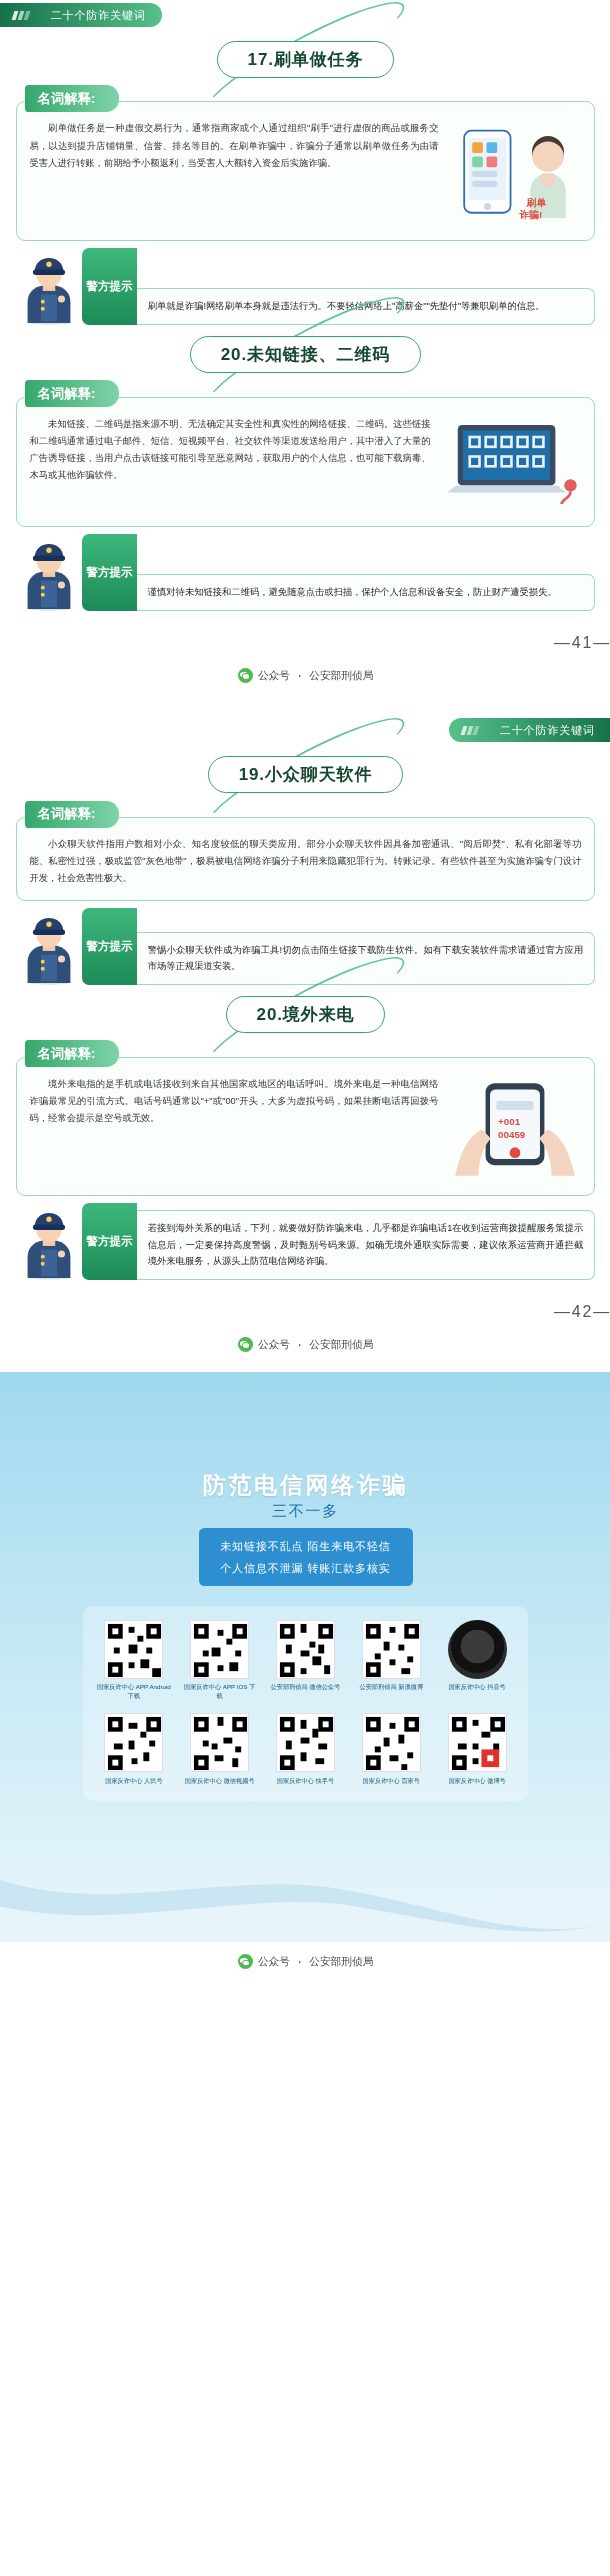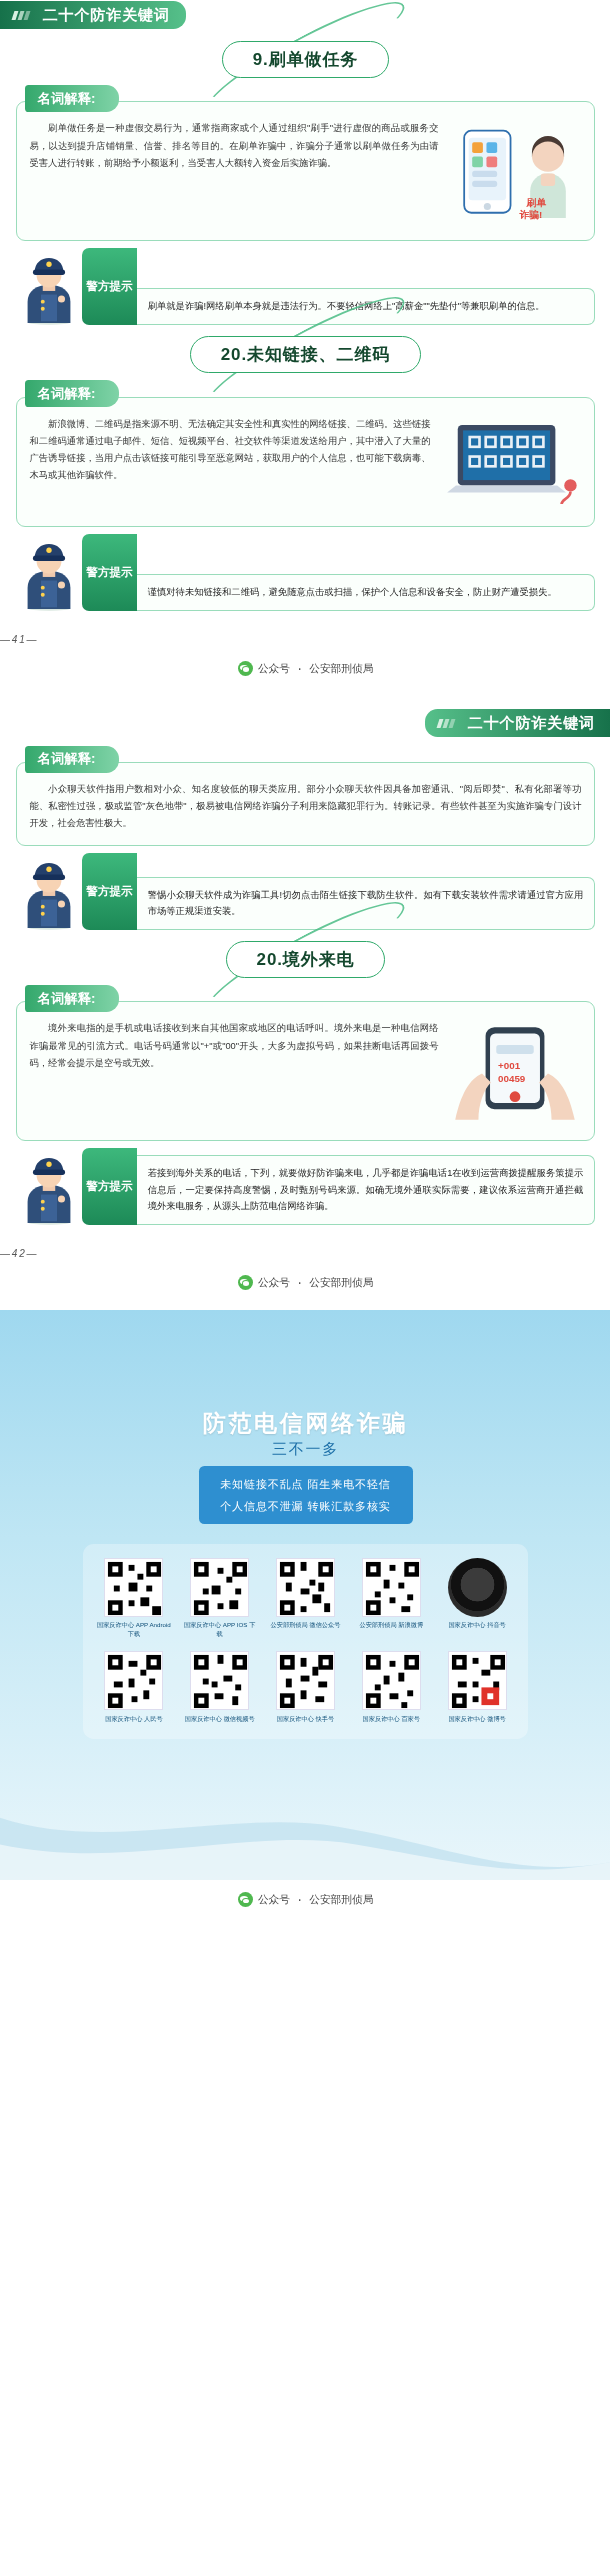--- a/index.html
+++ b/index.html
@@ -22,28 +22,27 @@
     position: relative;
     height: 30px;
     display: flex;
     align-items: center;
   }
   .ribbon.left { justify-content: flex-start; }
   .ribbon.right { justify-content: flex-end; }
   .ribbon-bar {
     display: flex;
     align-items: center;
-    gap: 14px;
+    gap: 22px;
     background: linear-gradient(90deg,#1a7a4a,#3cb878);
     color: #fff;
-    font-size: 15px;
+    font-size: 11px;
     letter-spacing: 0.9px;
     padding: 4.5px 16px 4.5px 12.5px;
     position: relative;
-    font-weight: bold;
   }
   .ribbon.left .ribbon-bar {
     border-radius: 0 12.5px 12.5px 0;
     background: linear-gradient(90deg,#16714a,#56c08a);
   }
   .ribbon.right .ribbon-bar {
     border-radius: 12.5px 0 0 12.5px;
     background: linear-gradient(270deg,#16714a,#56c08a);
   }
   .ribbon-dots { display: flex; gap: 2.7px; }
@@ -161,26 +160,25 @@
     font-size: 9.3px;
     line-height: 1.8;
     padding: 9px 10.7px;
     text-align: justify;
     display: flex;
     align-items: center;
   }
 
   
   .pg-num {
-    text-align: left;
-    font-size: 10px;
+    text-align: right;
+    font-size: 16px;
     color: #555;
     margin: 23px 0 9px 0;
     letter-spacing: 1.8px;
-    font-style: italic;
   }
   .wechat-bar {
     display: flex;
     align-items: center;
     justify-content: center;
     gap: 5.3px;
     padding: 7.1px 0 10.7px 0;
     font-size: 10.7px;
     color: #444;
     font-family: Liberation Mono, monospace;
@@ -287,21 +285,21 @@
           <i></i>
           <i></i>
           <i></i>
         </span>
       <span>二十个防诈关键词</span>
     </div>
   </div>
 
   <div class="title-wrap">
     <div class="title-arc"></div>
-    <div class="title-pill">9.刷单做任务</div>
+    <div class="title-pill">17.刷单做任务</div>
   </div>
 
   <div class="card">
     <div class="card-head">名词解释:</div>
     <div class="card-body">
       <div class="card-text">刷单做任务是一种虚假交易行为，通常指商家或个人通过组织"刷手"进行虚假的商品或服务交易，以达到提升店铺销量、信誉、排名等目的。在刷单诈骗中，诈骗分子通常以刷单做任务为由请受害人进行转账，前期给予小额返利，当受害人大额转入资金后实施诈骗。</div>
       <div class="card-art">
         <svg width="134" height="107" viewBox="0 0 150 120">
           <rect x="18" y="12" width="52" height="92" rx="8" fill="#fff" stroke="#2f6fae" stroke-width="2"></rect>
           <rect x="23" y="20" width="42" height="70" rx="4" fill="#e8f3fb"></rect>
@@ -344,21 +342,21 @@
   </div>
 
   <div class="title-wrap">
     <div class="title-arc"></div>
     <div class="title-pill">20.未知链接、二维码</div>
   </div>
 
   <div class="card">
     <div class="card-head">名词解释:</div>
     <div class="card-body">
-      <div class="card-text">新浪微博、二维码是指来源不明、无法确定其安全性和真实性的网络链接、二维码。这些链接和二维码通常通过电子邮件、短信、短视频平台、社交软件等渠道发送给用户，其中潜入了大量的广告诱导链接，当用户点击该链接可能引导至恶意网站，获取用户的个人信息，也可能下载病毒、木马或其他诈骗软件。</div>
+      <div class="card-text">未知链接、二维码是指来源不明、无法确定其安全性和真实性的网络链接、二维码。这些链接和二维码通常通过电子邮件、短信、短视频平台、社交软件等渠道发送给用户，其中潜入了大量的广告诱导链接，当用户点击该链接可能引导至恶意网站，获取用户的个人信息，也可能下载病毒、木马或其他诈骗软件。</div>
       <div class="card-art">
         <svg width="142" height="98" viewBox="0 0 160 110">
           <rect x="20" y="10" width="110" height="68" rx="5" fill="#3b4a63"></rect>
           <rect x="26" y="16" width="98" height="56" fill="#1f6fa8"></rect>
           <g fill="#ffffff" opacity=".9">
             <rect x="32" y="22" width="14" height="14"></rect>
               <rect x="50" y="22" width="14" height="14"></rect>
             <rect x="68" y="22" width="14" height="14"></rect>
               <rect x="86" y="22" width="14" height="14"></rect>
             <rect x="104" y="22" width="14" height="14"></rect>
@@ -423,20 +421,24 @@
     <div class="ribbon-bar">
       <span class="ribbon-dots">
           <i></i>
           <i></i>
           <i></i>
         </span>
       <span>二十个防诈关键词</span>
     </div>
   </div>
 
+  <div class="title-wrap">
+    <div class="title-arc"></div>
+    <div class="title-pill">19.小众聊天软件</div>
+  </div>
 
   <div class="card">
     <div class="card-head">名词解释:</div>
     <div class="card-body">
       <div class="card-text">小众聊天软件指用户数相对小众、知名度较低的聊天类应用。部分小众聊天软件因具备加密通讯、"阅后即焚"、私有化部署等功能、私密性过强，极或监管"灰色地带"，极易被电信网络诈骗分子利用来隐藏犯罪行为。转账记录。有些软件甚至为实施诈骗专门设计开发，社会危害性极大。</div>
     </div>
   </div>
 
   <div class="tip-row">
     <div class="cop">

